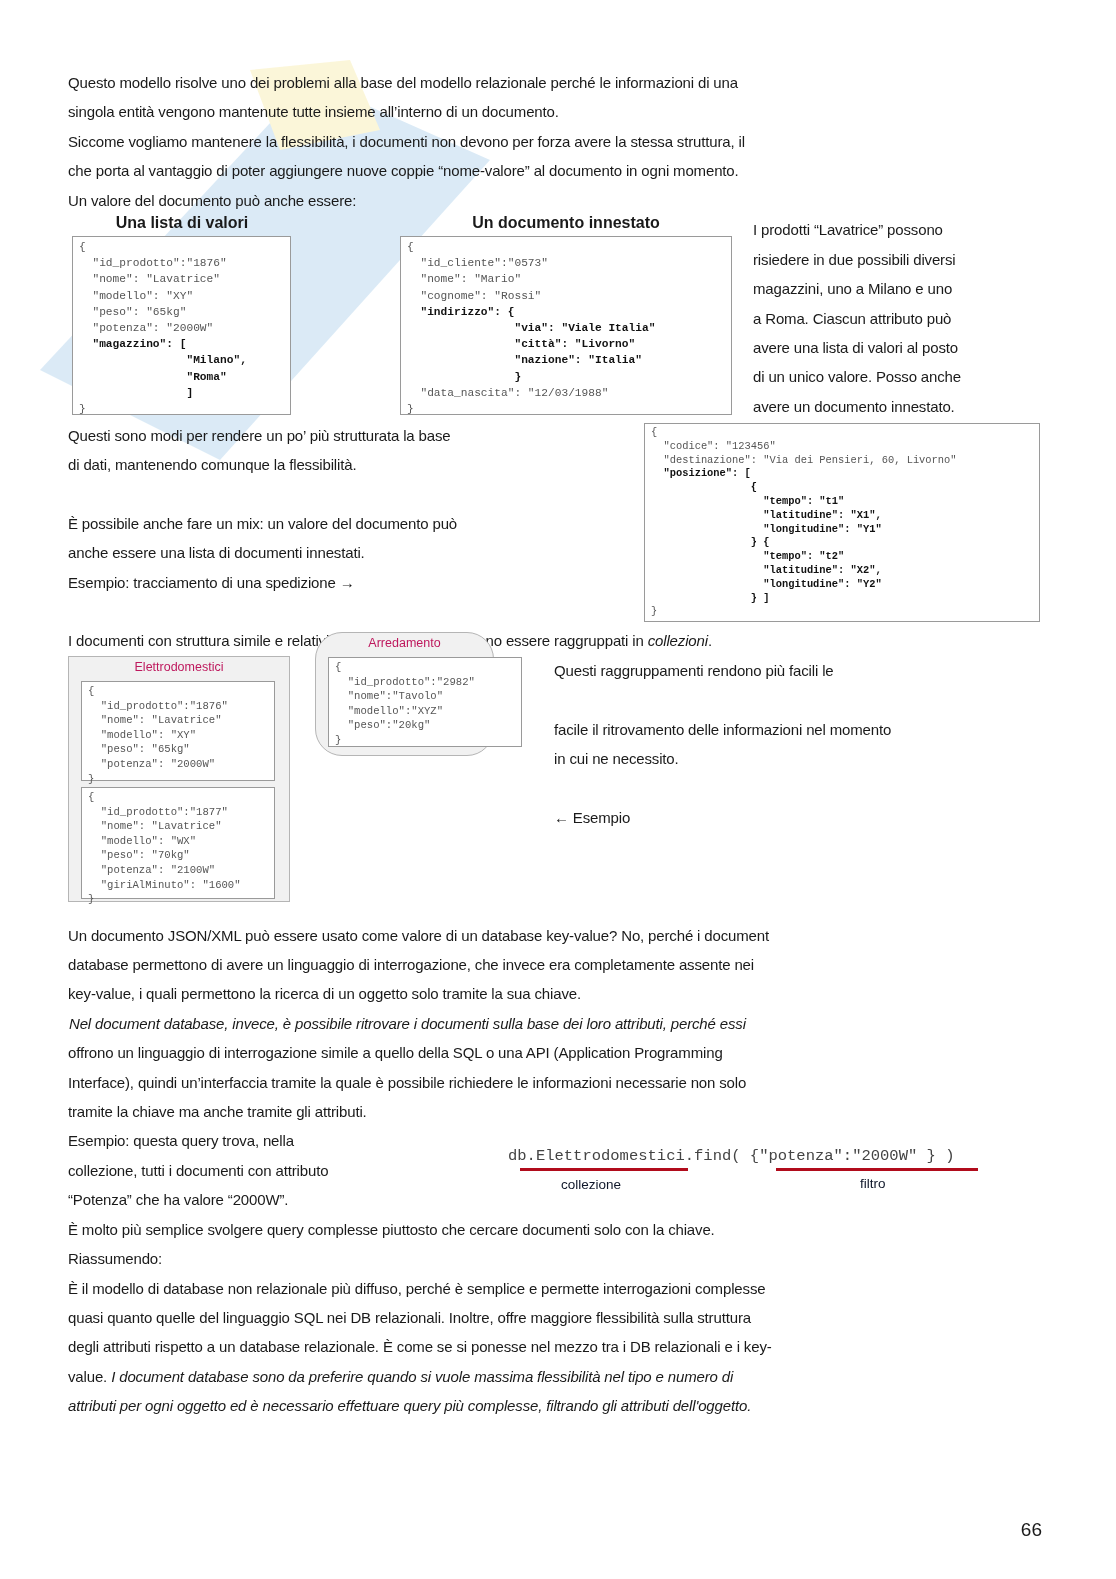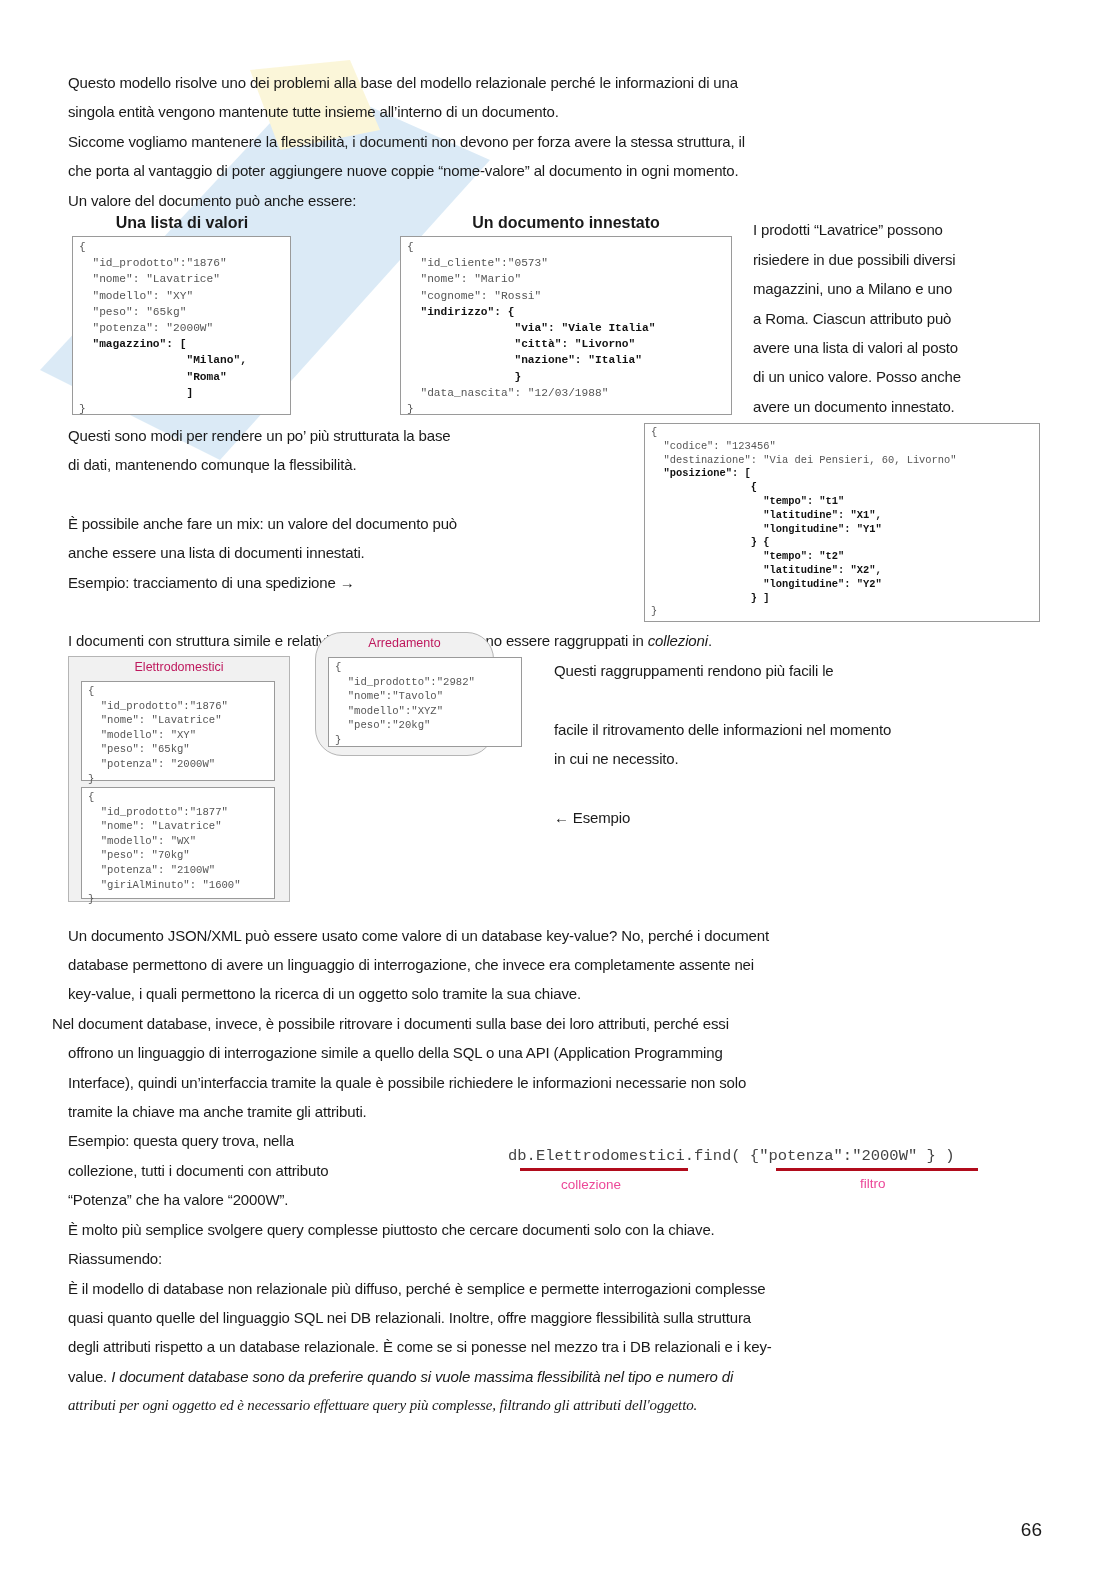--- a/index.html
+++ b/index.html
@@ -12,21 +12,21 @@
   .cap { position: absolute; font-size: 16px; font-weight: bold; text-align: center; }
   .code { position: absolute; background: #fff; border: 1px solid #9a9a9a; box-sizing: border-box;
           font-family: "Liberation Mono", "DejaVu Sans Mono", monospace; font-size: 11.2px; line-height: 16.2px;
           color: #555; padding: 2px 6px; white-space: pre; }
   .code b { color: #111; font-weight: bold; }
   .coll { position: absolute; background: #f1f1f1; border: 1px solid #b5b5b5; box-sizing: border-box; }
   .coll .title { text-align: center; font-size: 12.5px; color: #be185d; margin-top: 3px; }
   .coll .code { font-size: 10.6px; line-height: 14.6px; }
   .query { position: absolute; font-family: "Liberation Mono", "DejaVu Sans Mono", monospace; font-size: 15.5px; color: #444; white-space: pre; }
   .uline { position: absolute; height: 3px; background: #b10c1c; }
-  .ulabel { position: absolute; font-size: 13.5px; color: #ec4899; }
+  .ulabel { position: absolute; font-size: 13.5px; color: #0f172a; }
   .pagenum { position: absolute; right: 74px; top: 1519px; font-size: 19px; }
 </style>
 </head>
 <body>
 
 <div class="page">
 
   <svg class="watermark" viewBox="0 0 480 440">
     <polygon points="20,330 290,40 470,120 200,420" fill="#7fb6e0"></polygon>
     <polygon points="230,30 330,20 360,90 260,110" fill="#f4e07a"></polygon>
@@ -125,37 +125,37 @@
   </div>
 
   <div class="p" style="left:554px;top:656px;">Questi raggruppamenti rendono più facili le</div>
   <div class="p" style="left:554px;top:715px;">facile il ritrovamento delle informazioni nel momento</div>
   <div class="p" style="left:554px;top:744px;">in cui ne necessito.</div>
   <div class="p" style="left:554px;top:803px;">← Esempio</div>
 
   <div class="p" style="left:68px;top:921px;">Un documento JSON/XML può essere usato come valore di un database key-value? No, perché i document</div>
   <div class="p" style="left:68px;top:950px;">database permettono di avere un linguaggio di interrogazione, che invece era completamente assente nei</div>
   <div class="p" style="left:68px;top:979px;">key-value, i quali permettono la ricerca di un oggetto solo tramite la sua chiave.</div>
-  <div class="p" style="left:52px;top:1009px;">Nel document database, invece, è possibile ritrovare i documenti sulla base dei loro attributi, perché essi</div>
+  <div class="p" style="left:69px;top:1009px;font-style:italic;">Nel document database, invece, è possibile ritrovare i documenti sulla base dei loro attributi, perché essi</div>
   <div class="p" style="left:68px;top:1038px;">offrono un linguaggio di interrogazione simile a quello della SQL o una API (Application Programming</div>
   <div class="p" style="left:68px;top:1068px;">Interface), quindi un’interfaccia tramite la quale è possibile richiedere le informazioni necessarie non solo</div>
   <div class="p" style="left:68px;top:1097px;">tramite la chiave ma anche tramite gli attributi.</div>
 
   <div class="p" style="left:68px;top:1126px;">Esempio: questa query trova, nella</div>
   <div class="p" style="left:68px;top:1156px;">collezione, tutti i documenti con attributo</div>
   <div class="p" style="left:68px;top:1185px;">“Potenza” che ha valore “2000W”.</div>
 
   <div class="query" style="left:508px;top:1147px;">db.Elettrodomestici.find( {"potenza":"2000W" } )</div>
   <div class="uline" style="left:520px;top:1168px;width:168px;"></div>
   <div class="uline" style="left:776px;top:1168px;width:202px;"></div>
   <div class="ulabel" style="left:561px;top:1177px;">collezione</div>
   <div class="ulabel" style="left:860px;top:1176px;">filtro</div>
 
   <div class="p" style="left:68px;top:1215px;">È molto più semplice svolgere query complesse piuttosto che cercare documenti solo con la chiave.</div>
   <div class="p" style="left:68px;top:1244px;">Riassumendo:</div>
   <div class="p" style="left:68px;top:1274px;">È il modello di database non relazionale più diffuso, perché è semplice e permette interrogazioni complesse</div>
   <div class="p" style="left:68px;top:1303px;">quasi quanto quelle del linguaggio SQL nei DB relazionali. Inoltre, offre maggiore flessibilità sulla struttura</div>
   <div class="p" style="left:68px;top:1332px;">degli attributi rispetto a un database relazionale. È come se si ponesse nel mezzo tra i DB relazionali e i key-</div>
   <div class="p" style="left:68px;top:1362px;"><span>value. </span><i>I document database sono da preferire quando si vuole massima flessibilità nel tipo e numero di</i></div>
-  <div class="p" style="left:68px;top:1391px;font-family:Liberation Serif, serif;"><i>attributi per ogni oggetto ed è necessario effettuare query più complesse, filtrando gli attributi dell'oggetto.</i></div>
+  <div class="p" style="left:68px;top:1391px;"><i>attributi per ogni oggetto ed è necessario effettuare query più complesse, filtrando gli attributi dell'oggetto.</i></div>
 
   <div class="pagenum">66</div>
 </div>
 
 </body></html>

